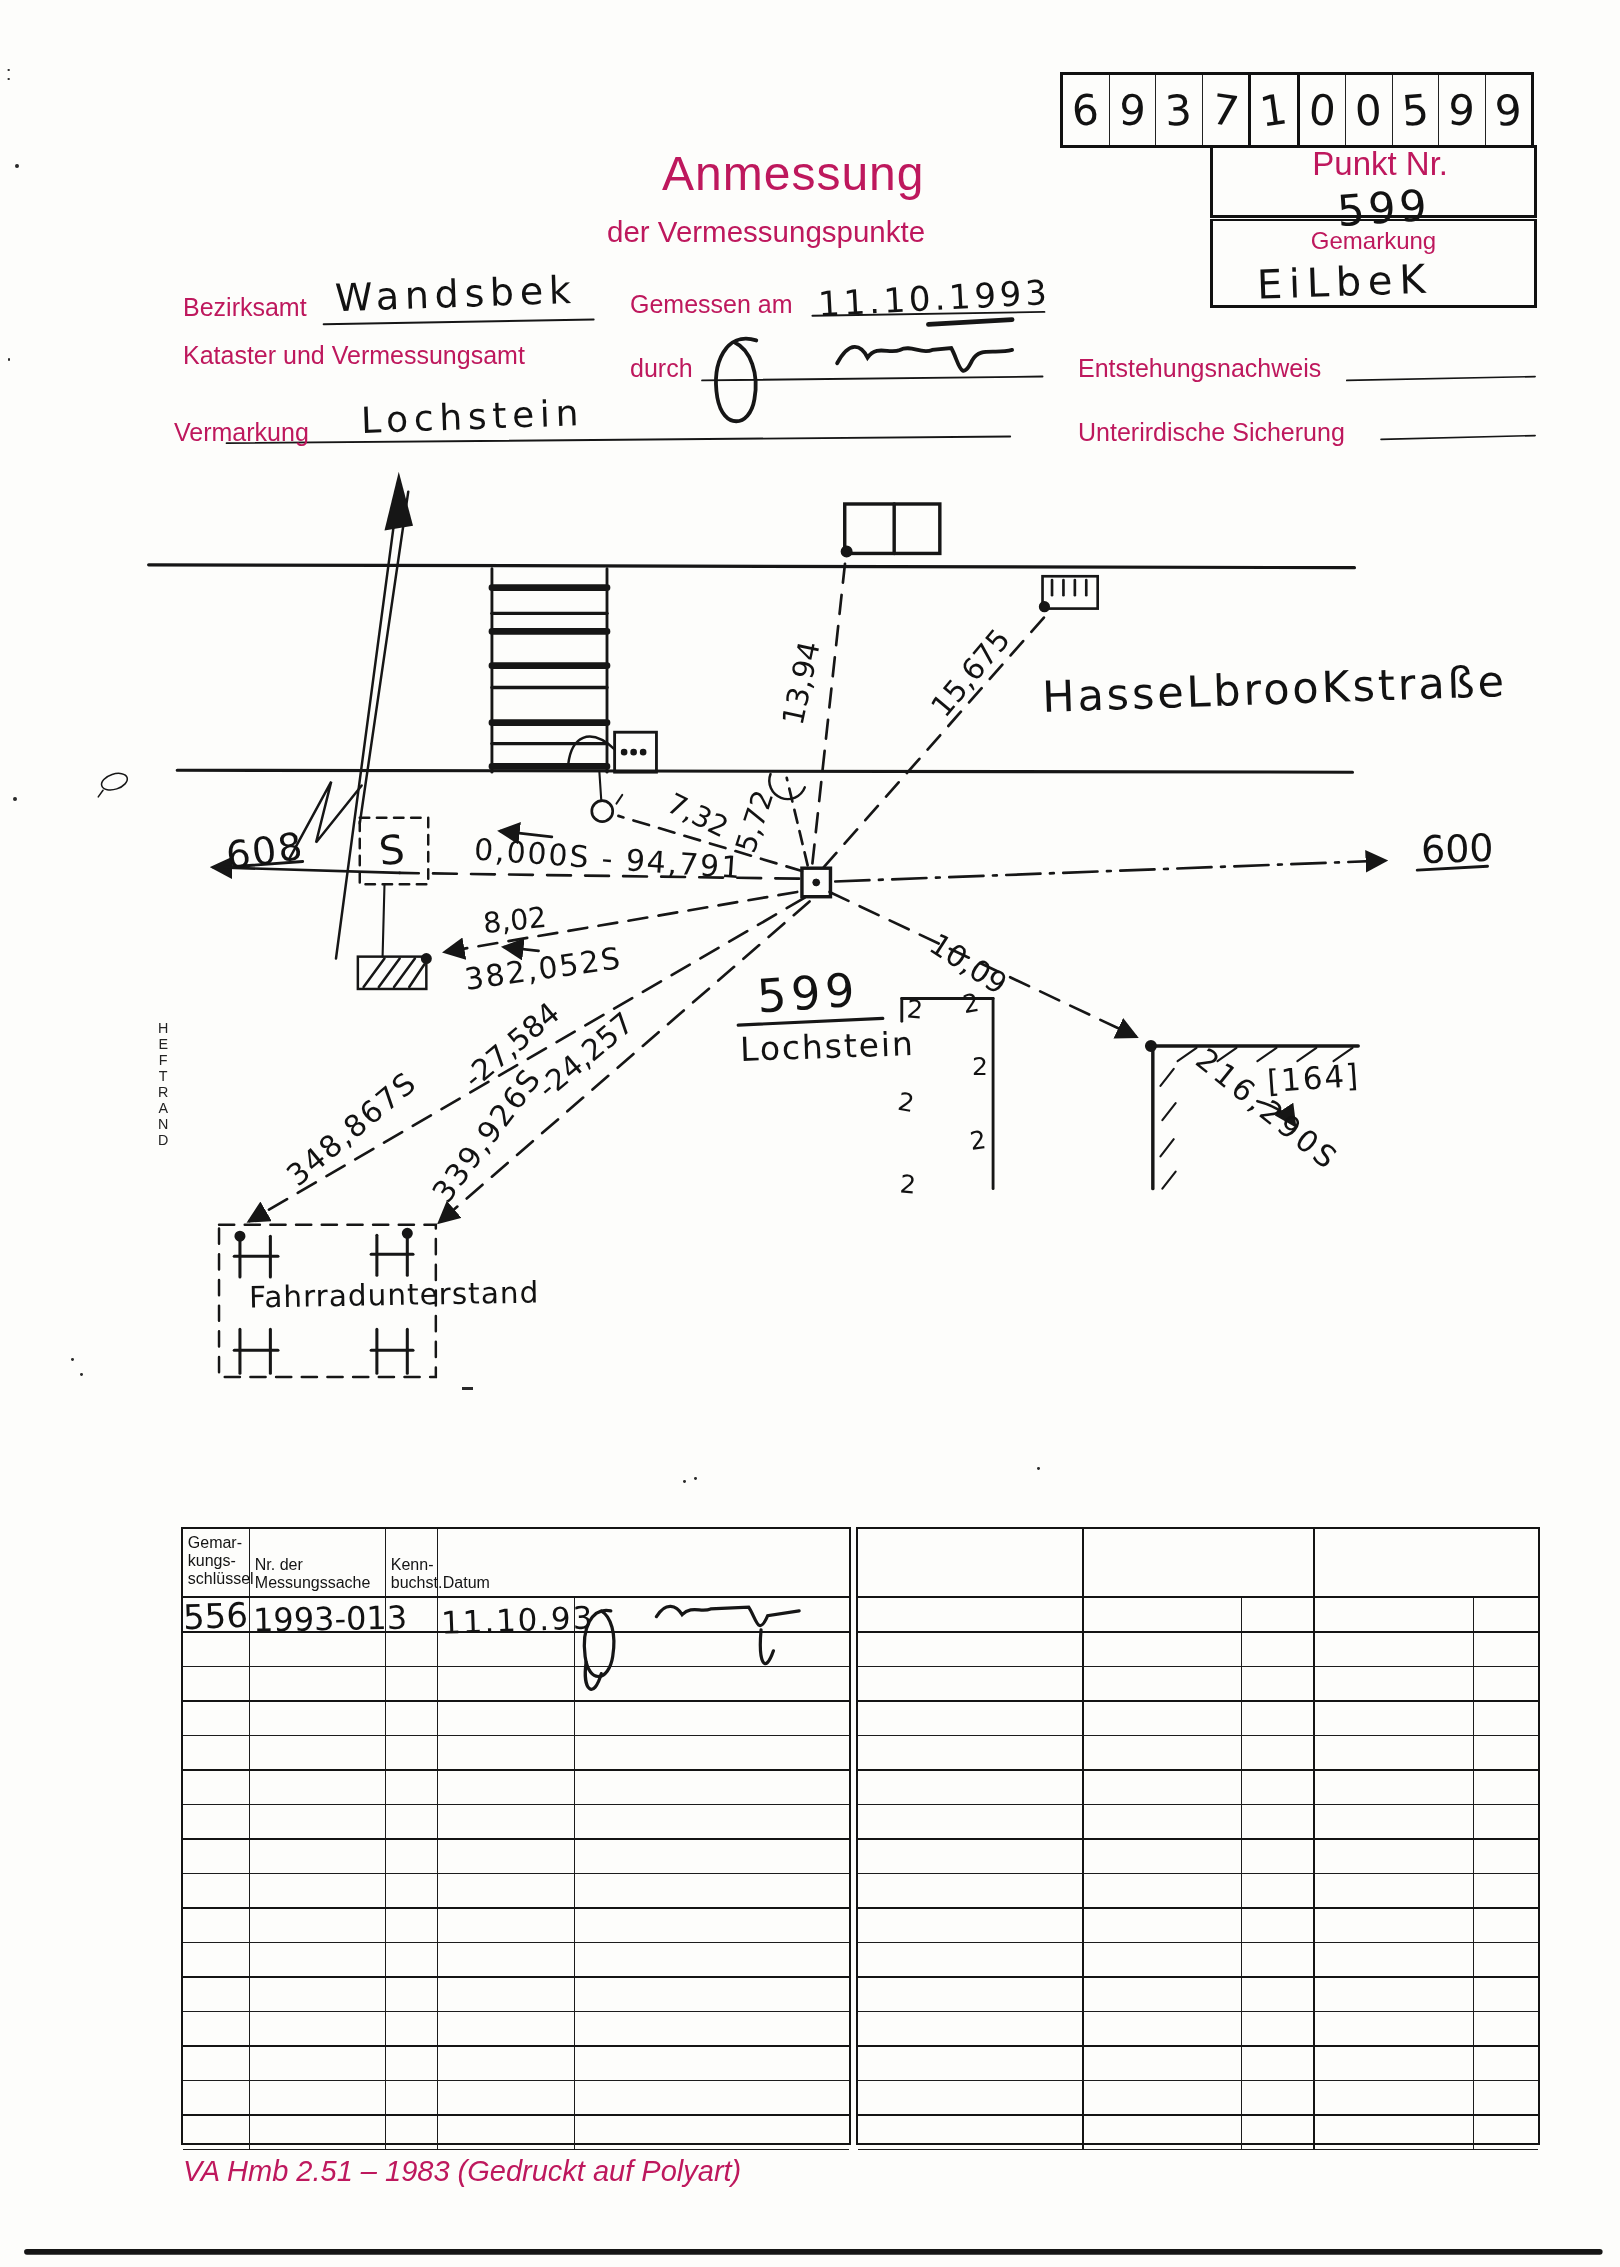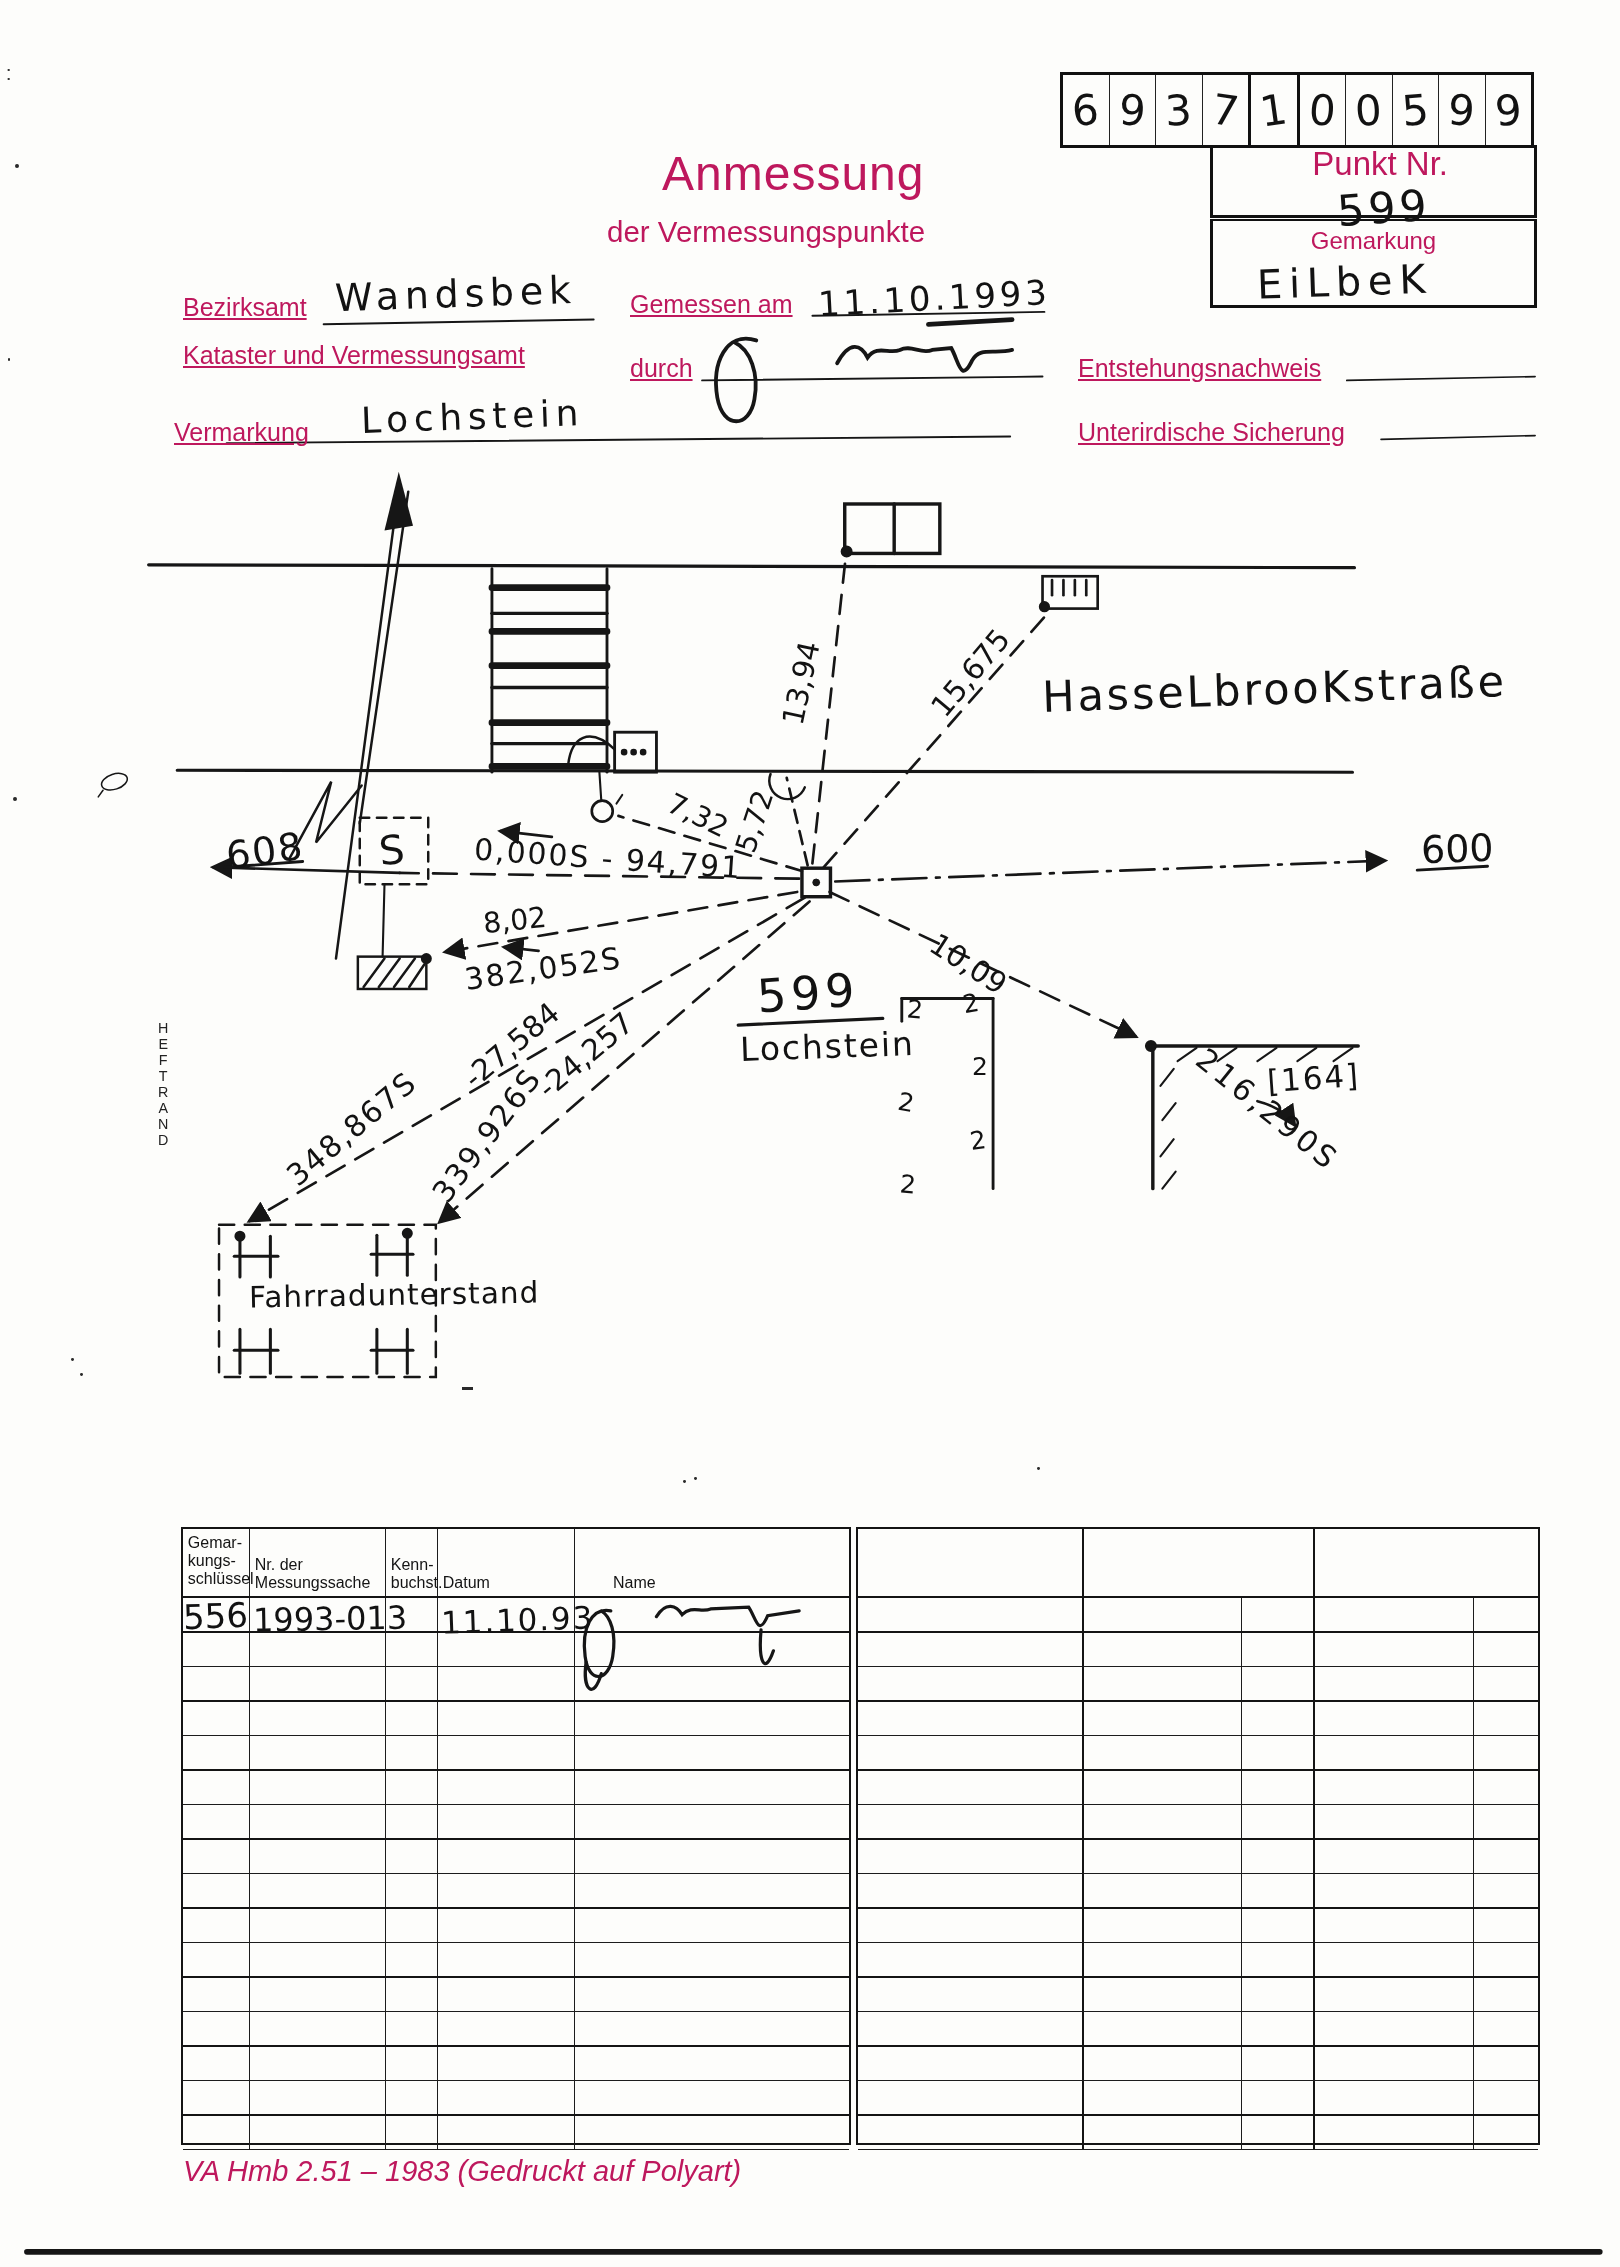--- a/index.html
+++ b/index.html
@@ -2,21 +2,21 @@
 <html style="font-size:15px"><head>
 <meta charset="utf-8">
 <style>
   html,body{margin:0;padding:0;background:#888;}
   .page{position:relative;width:1621px;height:2267px;background:#fdfdfb;overflow:hidden;color:#141414;}
   .abs{position:absolute;}
   .print{font-family:"Liberation Sans",sans-serif;color:#be185d;}
   .hand{font-family:"DejaVu Sans",sans-serif;color:#121212;white-space:nowrap;}
   .title{font-size:48px;letter-spacing:1px;}
   .sub{font-size:29.5px;}
-  .lbl{font-size:25px;text-decoration:underline;}
+  .lbl{font-size:25px;}
   svg{pointer-events:none;}
   
   .numgrid{left:1060px;top:72px;width:468px;height:70px;border:3.8px solid #111;display:flex;}
   .numgrid .cell{flex:1;border-right:1.9px solid #222;display:flex;align-items:center;justify-content:center;font-size:42px;}
   .numgrid .cell:nth-child(4),.numgrid .cell:nth-child(5){border-right:3.8px solid #111;}
   .numgrid .cell:last-child{border-right:none;}
   .pbox{left:1210px;top:145px;width:321px;height:70px;border:3.8px solid #111;border-top:none;display:flex;align-items:center;flex-direction:column;}
   .gbox{left:1210px;top:219px;width:321px;height:84px;border:3.8px solid #111;border-top:2.9px solid #111;}
   
   .tableL{left:181px;top:1527px;width:666px;height:614px;border:2.9px solid #141414;background:transparent;}
@@ -319,21 +319,20 @@
   <div class="abs tableL" style="z-index:1;">
     <div class="throw">
       <span class="hcell topal">Gemar-
 kungs-
 schlüssel</span>
       <span class="hcell">Nr. der
 Messungssache</span>
       <span class="hcell">Kenn-
 buchst.</span>
       <span class="hcell" style="align-items:flex-end;">Datum</span>
-      <span class="hcell" style="padding-left:38px;">Name</span>
     </div>
     <div class="brow th">
         <span></span>
         <span></span>
         <span></span>
         <span></span>
         <span></span>
       </div>
     <div class="brow">
         <span></span>

